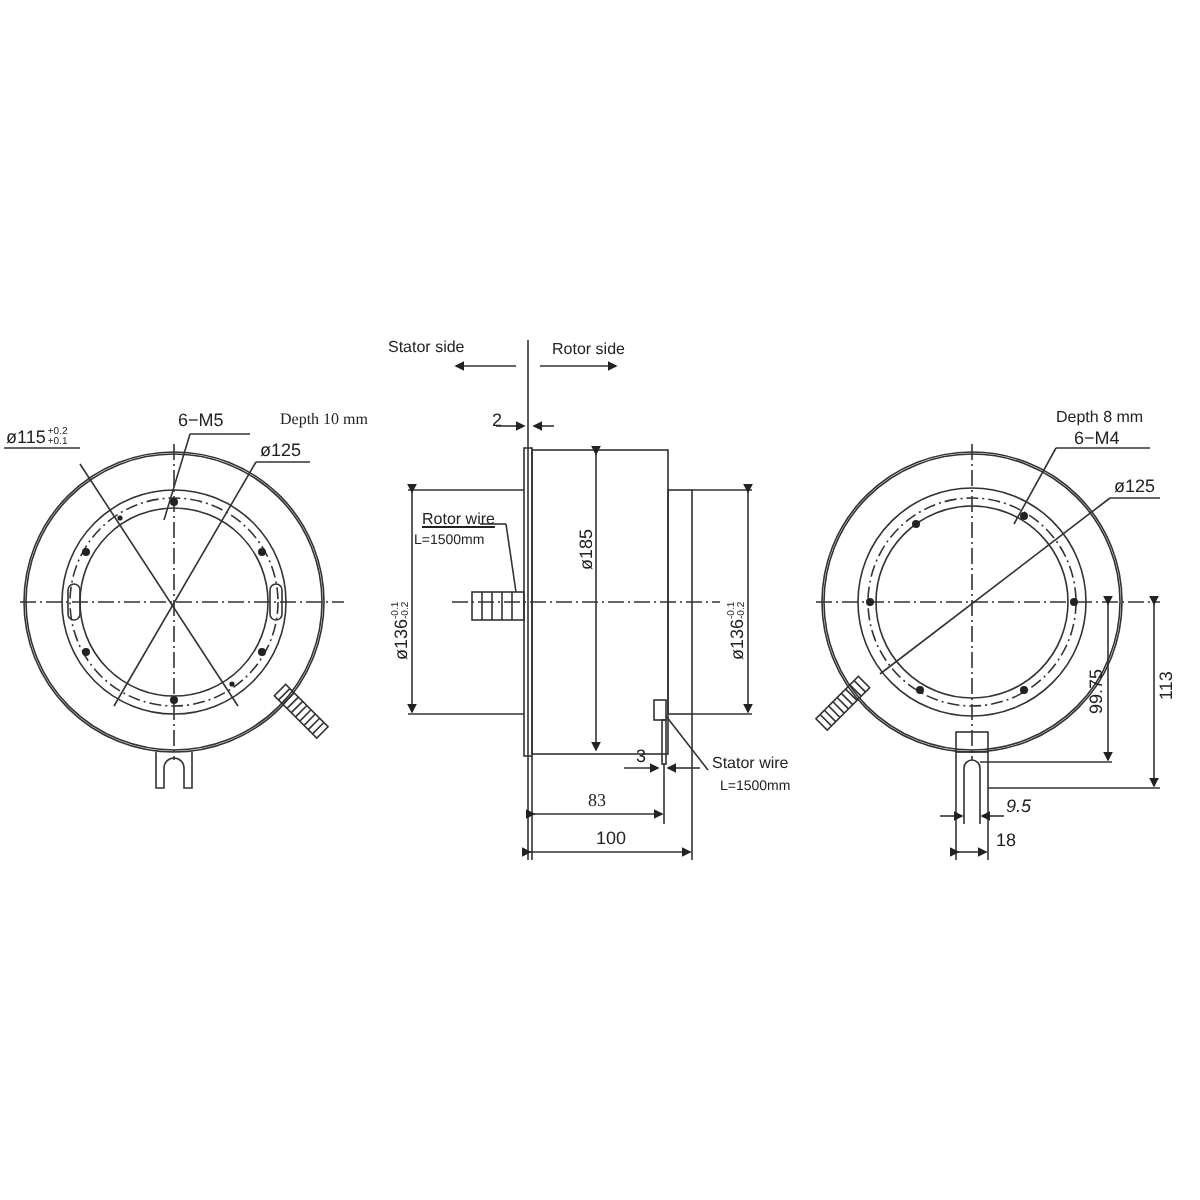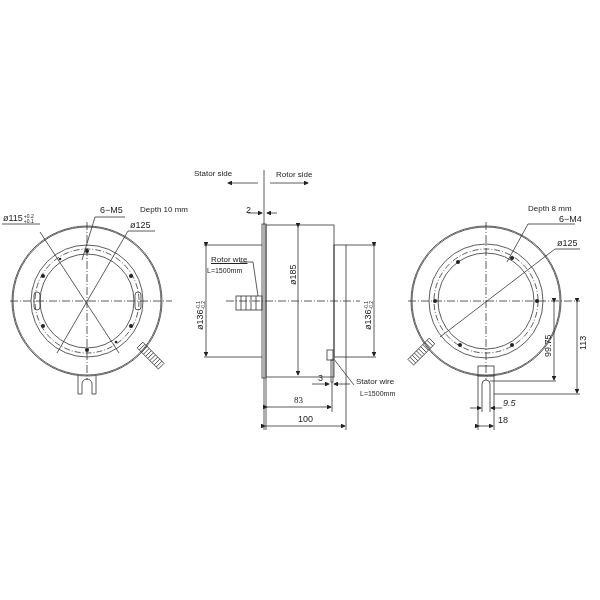--- a/index.html
+++ b/index.html
@@ -166,22 +166,22 @@
           <line x1="24" y1="-4" x2="24" y2="4"></line>
         <line x1="27" y1="-4" x2="27" y2="4"></line>
       </g>
     </g>
   </g>
 </svg>
 
 <div class="lbl" style="left:3px;top:214px;">
   <span>ø115</span><span style="display:inline-block;font-size:5px;line-height:5px;vertical-align:middle;margin-left:1px;"><span>+0.2</span><br><span>+0.1</span></span>
 </div>
-<div class="lbl" style="left:100px;top:206px;">6−M5</div>
-<div class="lbl" style="left:140px;top:206px;font-size:8px;">Depth 10 mm</div>
+<div class="lbl" style="left:89px;top:206px;">6−M5</div>
+<div class="lbl" style="left:140px;top:206px;font-size:8px;font-family:Liberation Serif, serif;">Depth 10 mm</div>
 <div class="lbl" style="left:130px;top:221px;">ø125</div>
 
 <div class="lbl" style="left:194px;top:170px;font-size:8px;">Stator side</div>
 <div class="lbl" style="left:276px;top:171px;font-size:8px;">Rotor side</div>
 <div class="lbl" style="left:246px;top:206px;">2</div>
 <div class="lbl" style="left:211px;top:256px;font-size:8px;text-decoration:underline;">Rotor wire</div>
 <div class="lbl" style="left:207px;top:267px;font-size:7px;">L=1500mm</div>
 
 <div class="vlbl" style="left:196px;top:330px;">
   <span>ø136</span><span style="display:inline-block;font-size:5px;line-height:5px;vertical-align:middle;"><span>-0.1</span><br><span>-0.2</span></span>
@@ -191,18 +191,18 @@
   <span>ø136</span><span style="display:inline-block;font-size:5px;line-height:5px;vertical-align:middle;"><span>-0.1</span><br><span>-0.2</span></span>
 </div>
 
 <div class="lbl" style="left:318px;top:374px;">3</div>
 <div class="lbl" style="left:356px;top:378px;font-size:8px;">Stator wire</div>
 <div class="lbl" style="left:360px;top:390px;font-size:7px;">L=1500mm</div>
 <div class="lbl" style="left:294px;top:396px;font-family:Liberation Serif, serif;">83</div>
 <div class="lbl" style="left:298px;top:415px;">100</div>
 
 <div class="lbl" style="left:528px;top:205px;font-size:8px;">Depth 8 mm</div>
-<div class="lbl" style="left:559px;top:215px;">6−M4</div>
+<div class="lbl" style="left:537px;top:215px;">6−M4</div>
 <div class="lbl" style="left:557px;top:239px;">ø125</div>
 <div class="vlbl" style="left:544px;top:357px;">99.75</div>
 <div class="vlbl" style="left:579px;top:350px;">113</div>
 <div class="lbl" style="left:503px;top:399px;font-style:italic;">9.5</div>
 <div class="lbl" style="left:498px;top:416px;">18</div>
 
 </body></html>

